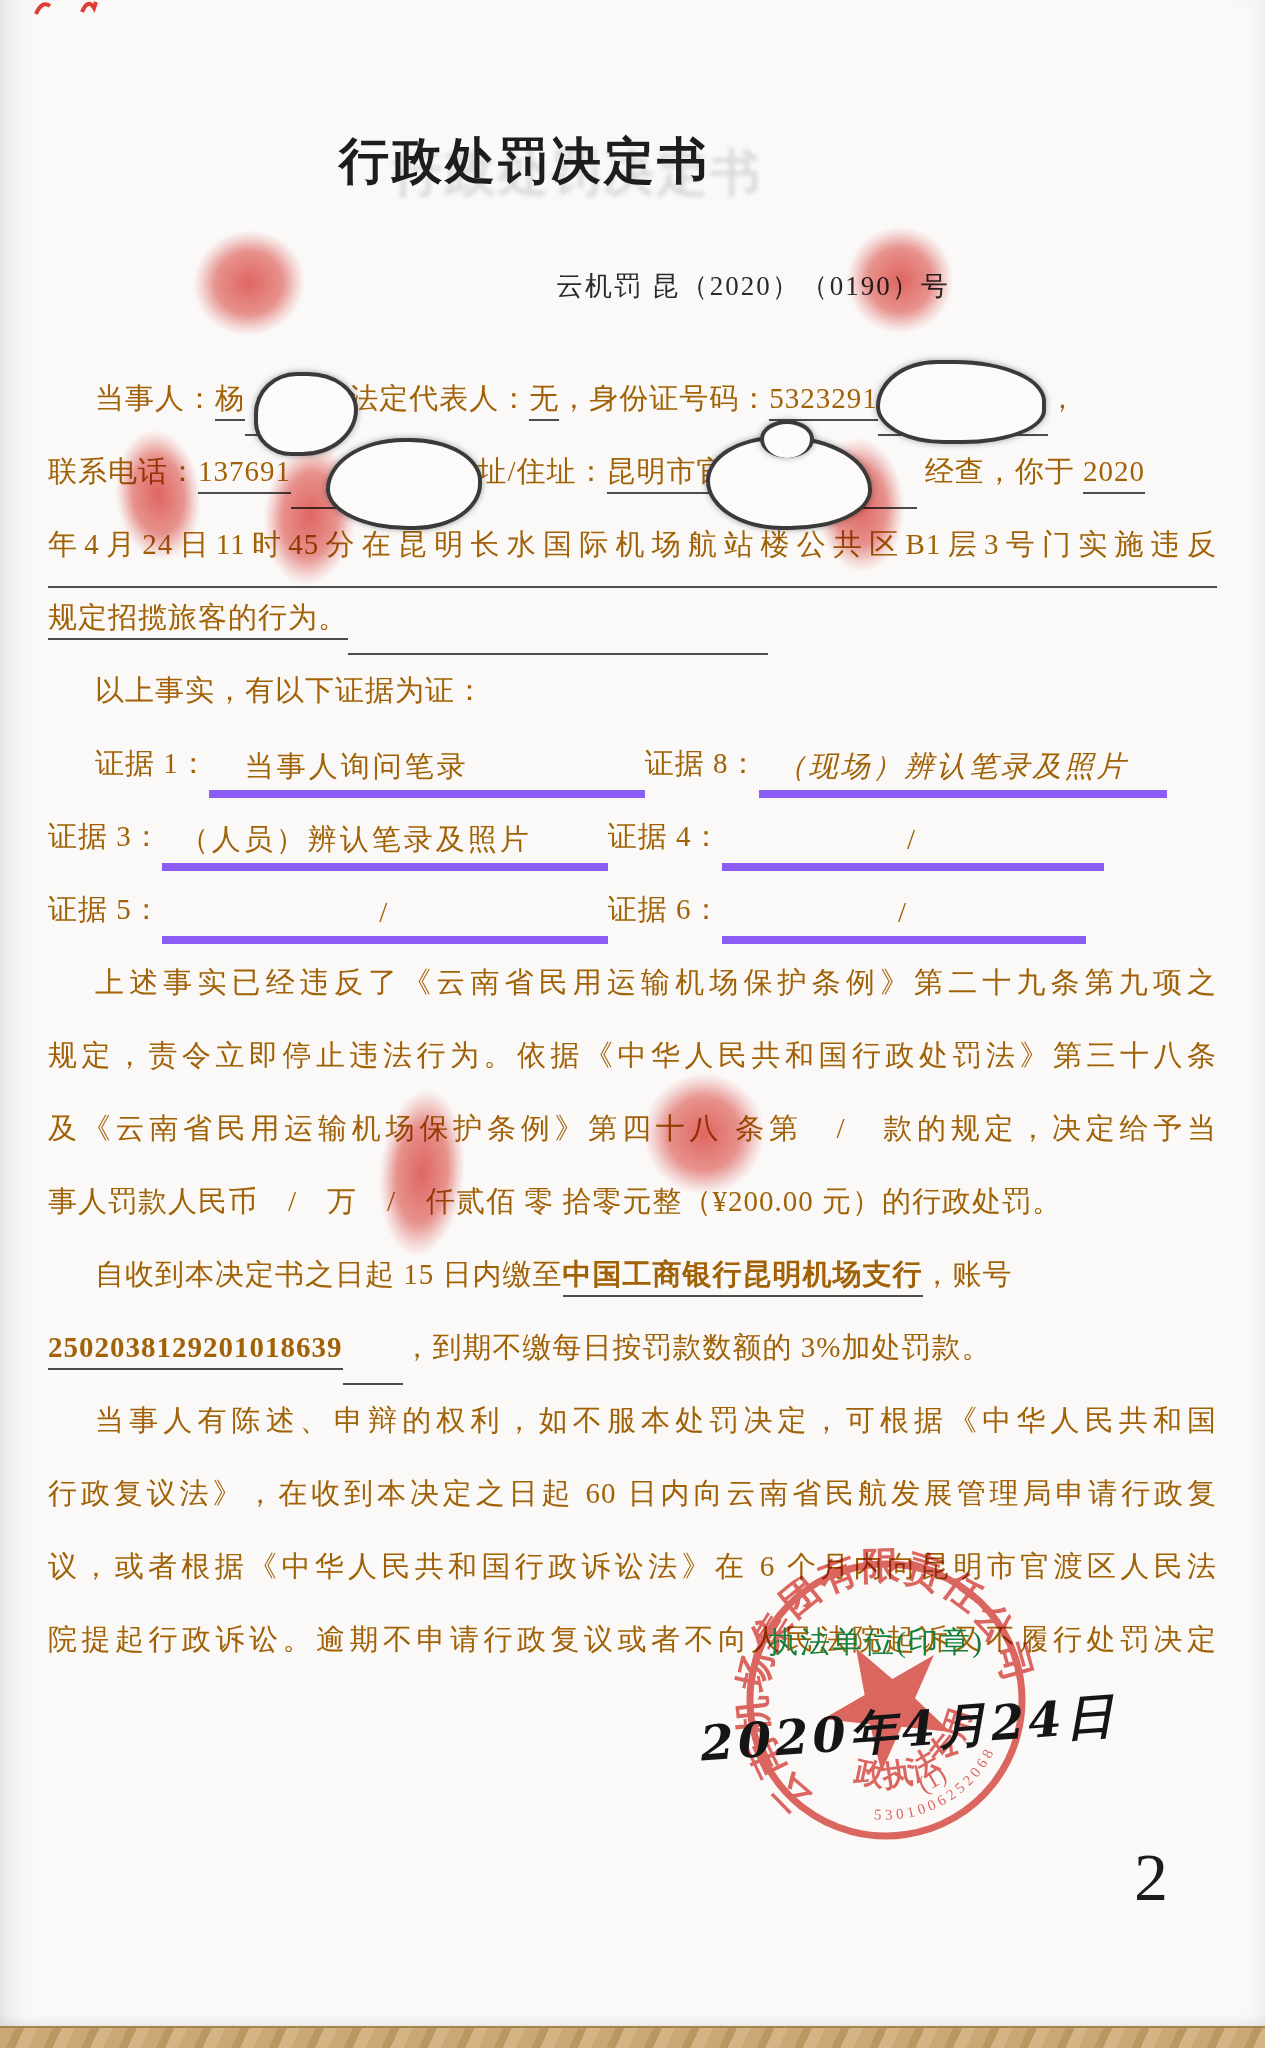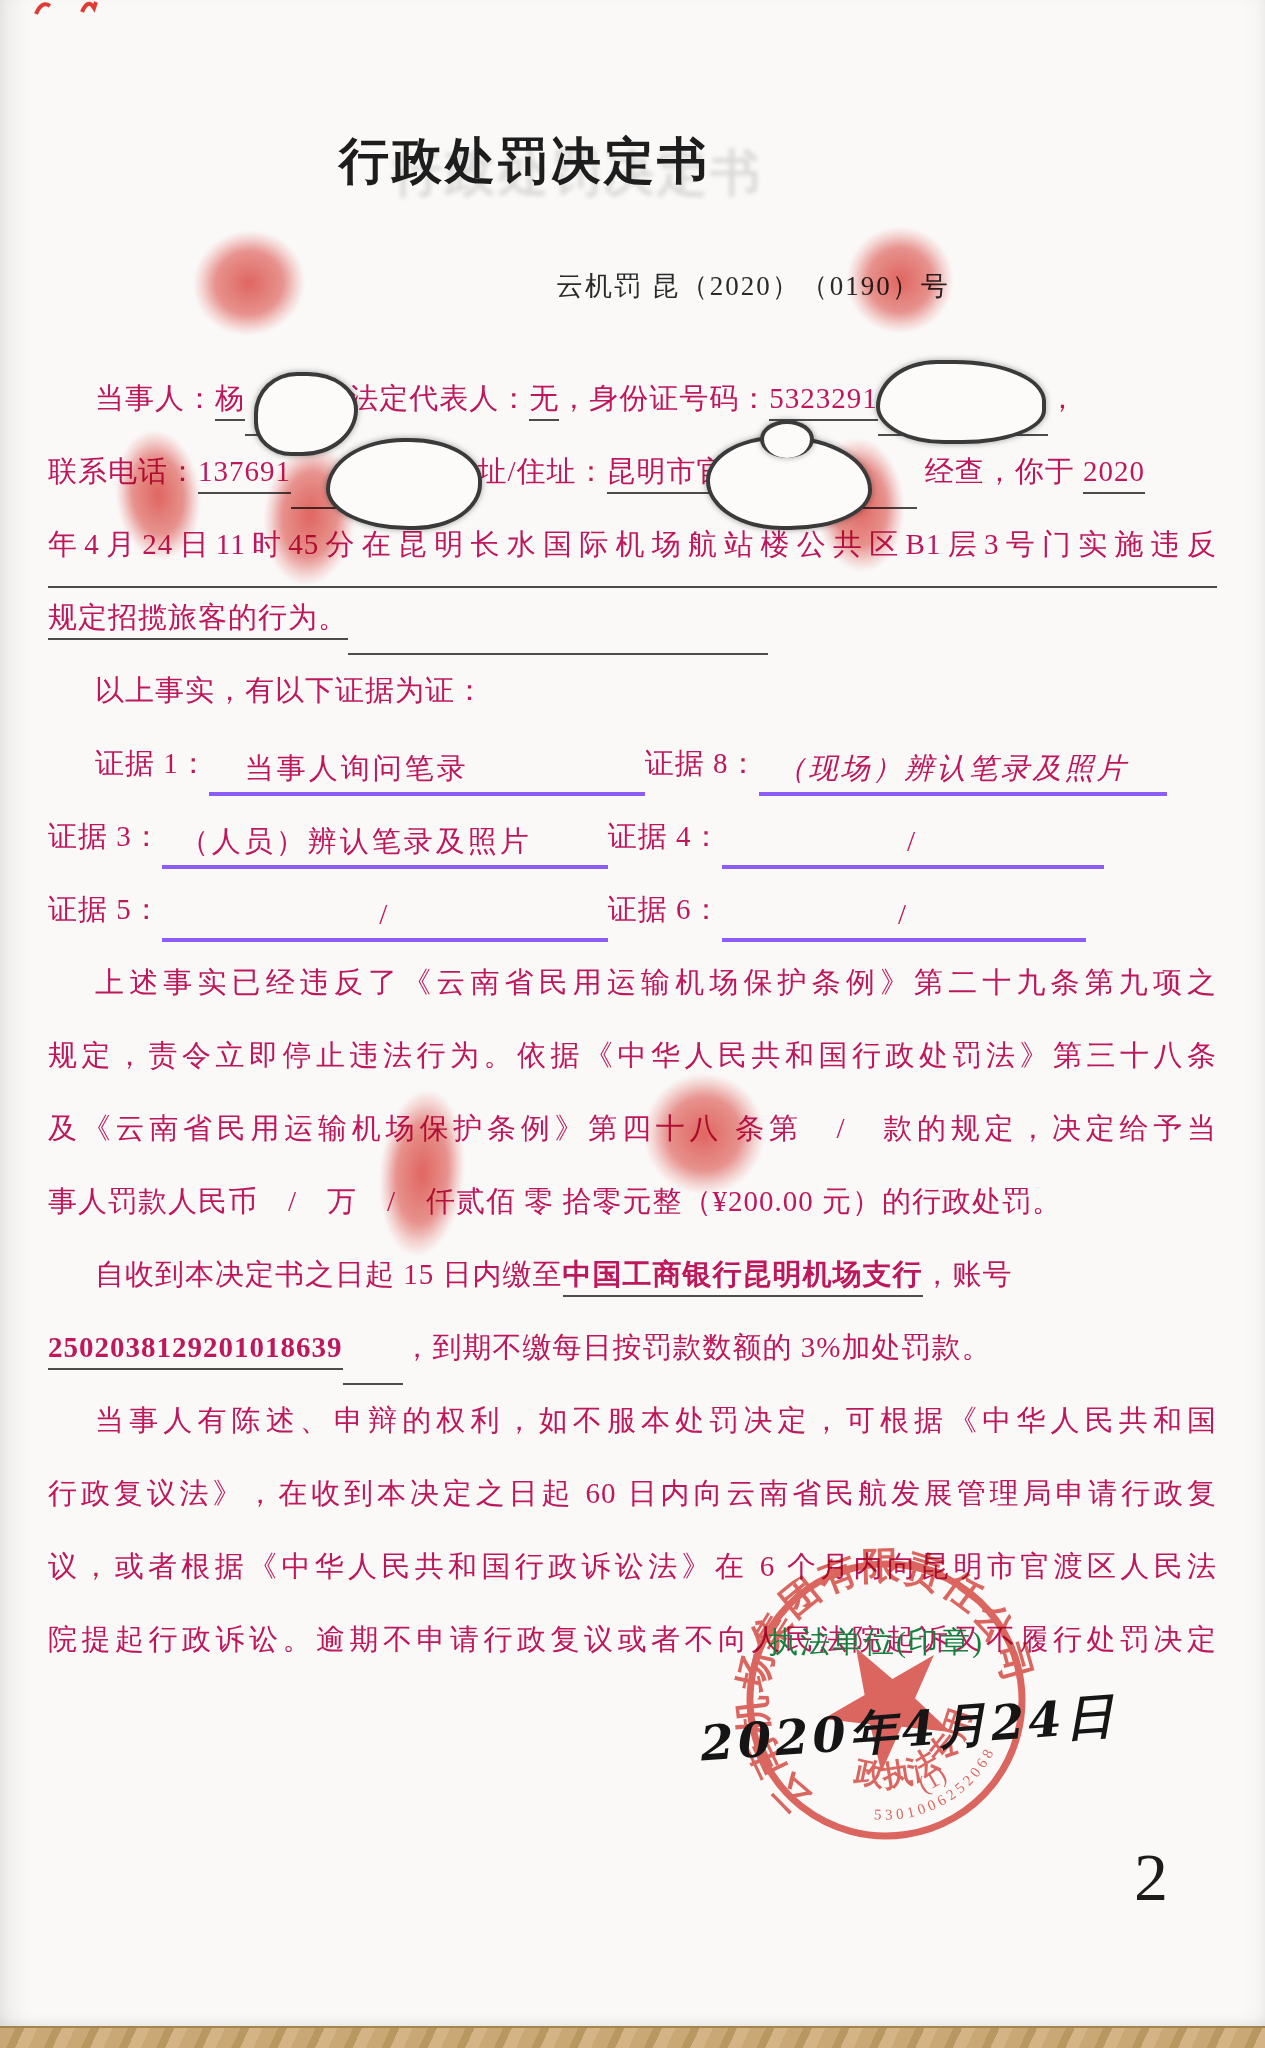--- a/index.html
+++ b/index.html
@@ -30,33 +30,33 @@
     position:absolute;left:392px;top:140px;width:380px;
     font-size:50px;font-weight:bold;letter-spacing:3px;color:rgba(150,148,145,.30);
     white-space:nowrap;filter:blur(2px);z-index:1;
   }
   .doc-number{
     position:absolute;left:556px;top:268px;
     font-size:27px;color:#2a2a2a;letter-spacing:2px;white-space:nowrap;z-index:2;
   }
   .textblock{
     position:absolute;left:48px;top:362px;width:1169px;z-index:2;
-    font-size:29px;color:#be185d;letter-spacing:1px;
+    font-size:29px;color:#a16207;letter-spacing:1px;
   }
   .ln{height:73px;line-height:73px;white-space:nowrap;}
   .ln.just{white-space:normal;text-align:justify;text-align-last:justify;}
   .ind{padding-left:47px;}
   .ind.just{padding-left:0;text-indent:47px;}
   .u{border-bottom:2px solid #4c4c4c;padding-bottom:5px;}
   .bold{font-weight:bold;}
   .fillu{display:inline-block;border-bottom:2px solid #4c4c4c;}
   .ev-row{display:flex;align-items:center;height:73px;line-height:73px;}
   .ev-label{flex:0 0 auto;white-space:nowrap;}
   .ev-value{
-    flex:0 0 auto;border-bottom:4px solid #8b5cf6;height:60px;
+    flex:0 0 auto;border-bottom:8px solid #8b5cf6;height:60px;
     white-space:nowrap;padding-left:36px;letter-spacing:3px;
   }
   .ev-value.slash{text-align:center;padding-left:0;}
   .sign-label{
     position:absolute;left:768px;top:1622px;font-size:30px;color:#15803d;
     letter-spacing:2px;z-index:4;white-space:nowrap;
   }
   .sign-date{
     position:absolute;left:700px;top:1698px;font-size:48px;color:#151515;
     font-style:italic;font-weight:bold;letter-spacing:4px;

